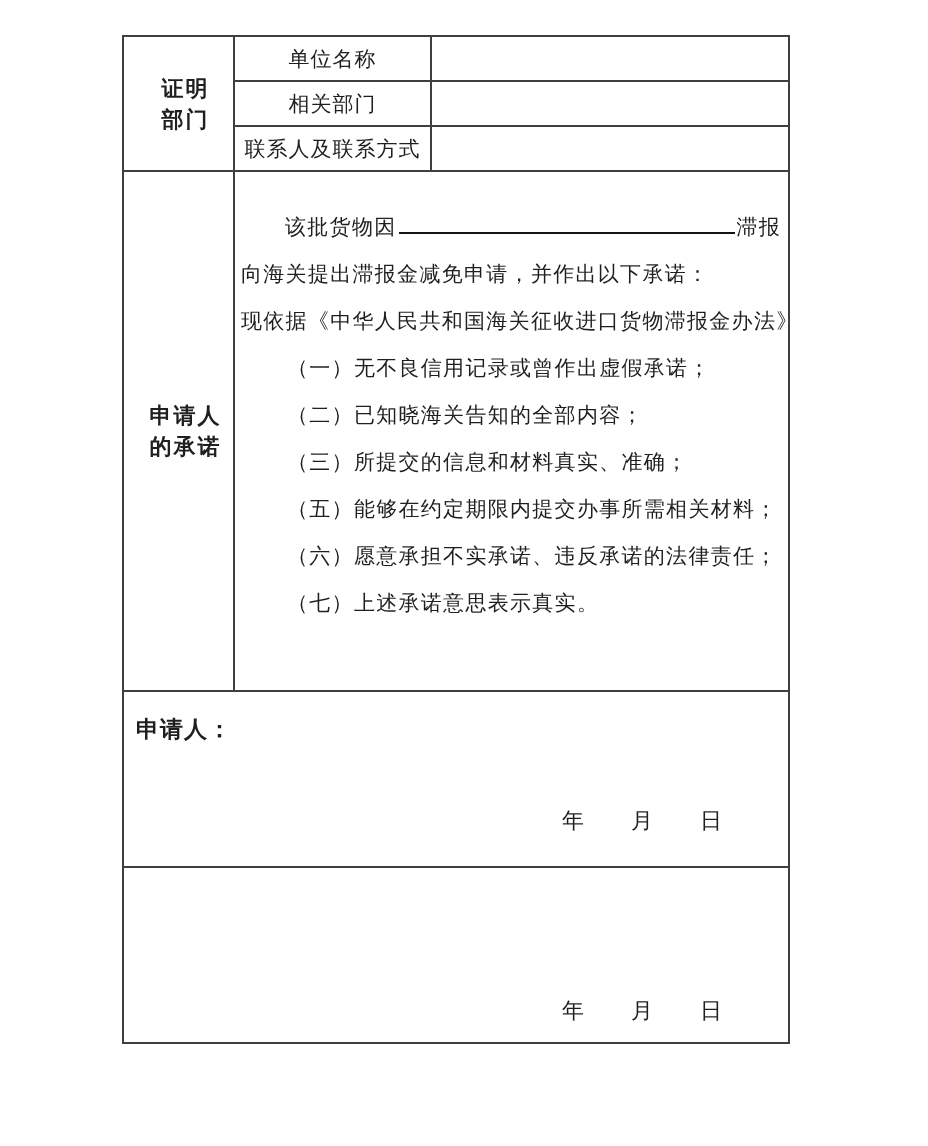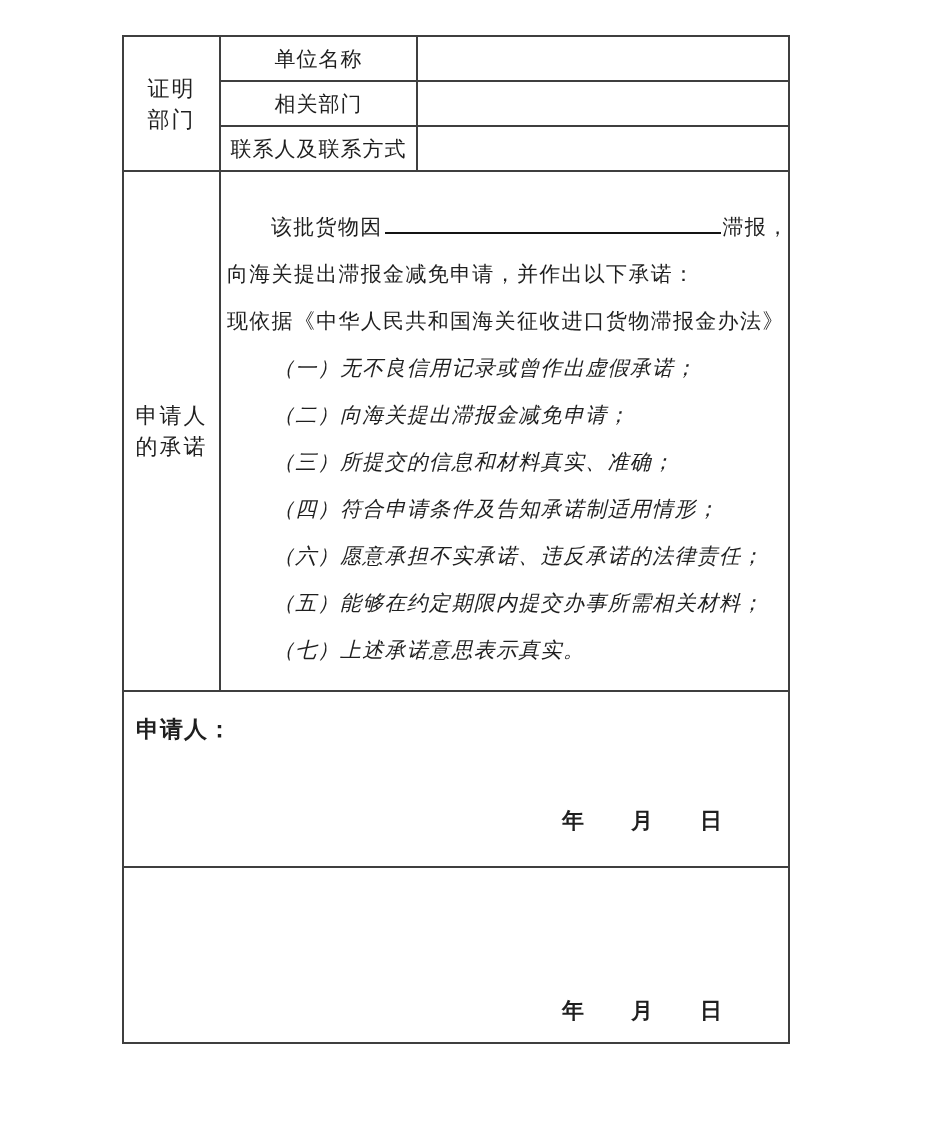--- a/index.html
+++ b/index.html
@@ -34,24 +34,25 @@
   .sec-certify { height: 133px; display: flex; }
   .hdr-cell {
     width: 97px;
     flex: 0 0 97px;
     border-right: 2px solid #3f3f3f;
     box-sizing: border-box;
     display: flex;
     flex-direction: column;
     justify-content: center;
     align-items: center;
-    font-weight: normal;
+    font-weight: bold;
     font-size: 22px;
     line-height: 31px;
     letter-spacing: 2px;
+    margin-left: 14px;
   }
   .certify-rows { flex: 1; display: flex; flex-direction: column; }
   .crow { flex: 1; display: flex; border-bottom: 2px solid #3f3f3f; box-sizing: border-box; }
   .crow:last-child { border-bottom: none; text-align: right; }
   .label-cell {
     width: 197px;
     flex: 0 0 197px;
     border-right: 2px solid #3f3f3f;
     box-sizing: border-box;
     display: flex;
@@ -67,21 +68,21 @@
   .sec-commit { height: 520px; border-top: 2px solid #3f3f3f; display: flex; }
   .commit-body {
     flex: 1;
     padding: 32px 0 0 6px;
     font-size: 21px;
     letter-spacing: 1.3px;
     overflow: hidden;
   }
   .cline { height: 47px; line-height: 47px; white-space: nowrap; }
   .cline.first { text-indent: 0; padding-left: 44px; }
-  .cline.item { padding-left: 46px; font-style: italic; }
+  .cline.item { padding-left: 46px; }
   .blank {
     display: inline-block;
     width: 336px;
     height: 3px;
     border-bottom: 2px solid #141414;
     margin: 0 2px;
   }
 
   
   .sec-sign { position: relative; border-top: 2px solid #3f3f3f; }
@@ -92,21 +93,20 @@
     font-weight: bold;
     font-size: 23px;
     letter-spacing: 1px;
   }
   .sign-date {
     position: absolute;
     right: 65px;
     font-size: 22px;
     white-space: pre;
     letter-spacing: 1px;
-    font-weight: bold;
   }
   .sec-applicant .sign-date { bottom: 30px; }
   .sec-customs .sign-date { bottom: 16px; }
 </style>
 </head>
 <body>
 
 <div class="page">
   <div class="form-table">
 
@@ -136,25 +136,24 @@
         <div>申请人</div>
         <div>的承诺</div>
       </div>
       <div class="commit-body">
         <div class="cline first">
           <span>该批货物因</span><span class="blank"></span><span>滞报，</span>
         </div>
         <div class="cline">向海关提出滞报金减免申请，并作出以下承诺：</div>
         <div class="cline">现依据《中华人民共和国海关征收进口货物滞报金办法》</div>
         <div class="cline item">（一）无不良信用记录或曾作出虚假承诺；</div>
-        <div class="cline item">（二）向海关提出滞报金减免申请；</div>
+        <div class="cline item">（二）已知晓海关告知的全部内容；</div>
         <div class="cline item">（三）所提交的信息和材料真实、准确；</div>
-        <div class="cline item">（四）符合申请条件及告知承诺制适用情形；</div>
+        <div class="cline item">（五）能够在约定期限内提交办事所需相关材料；</div>
         <div class="cline item">（六）愿意承担不实承诺、违反承诺的法律责任；</div>
-        <div class="cline item">（五）能够在约定期限内提交办事所需相关材料；</div>
         <div class="cline item">（七）上述承诺意思表示真实。</div>
       </div>
     </div>
 
     <div class="sec sec-sign sec-applicant">
       <div class="sign-label">申请人：</div>
       <div class="sign-date">年　　月　　日</div>
     </div>
 
     <div class="sec sec-sign sec-customs">

